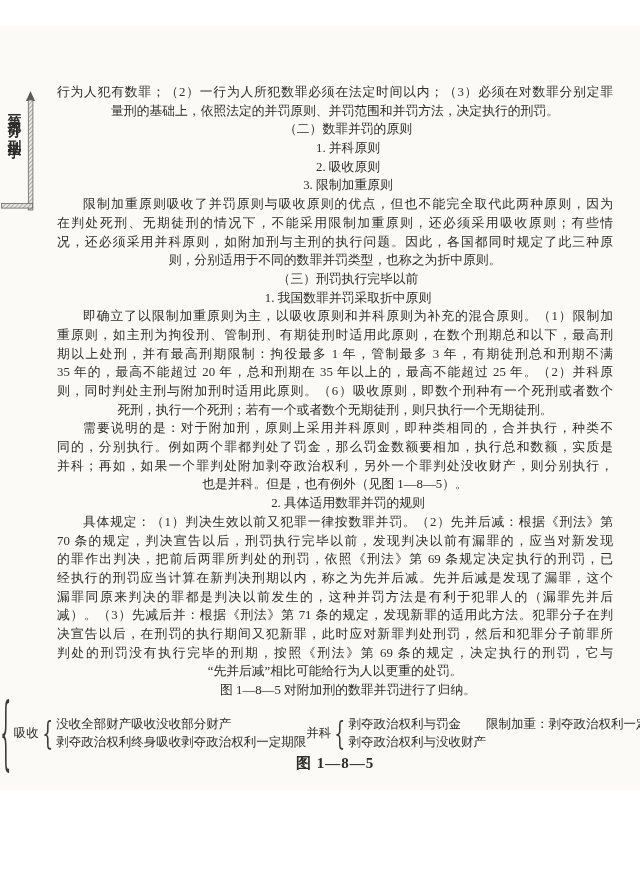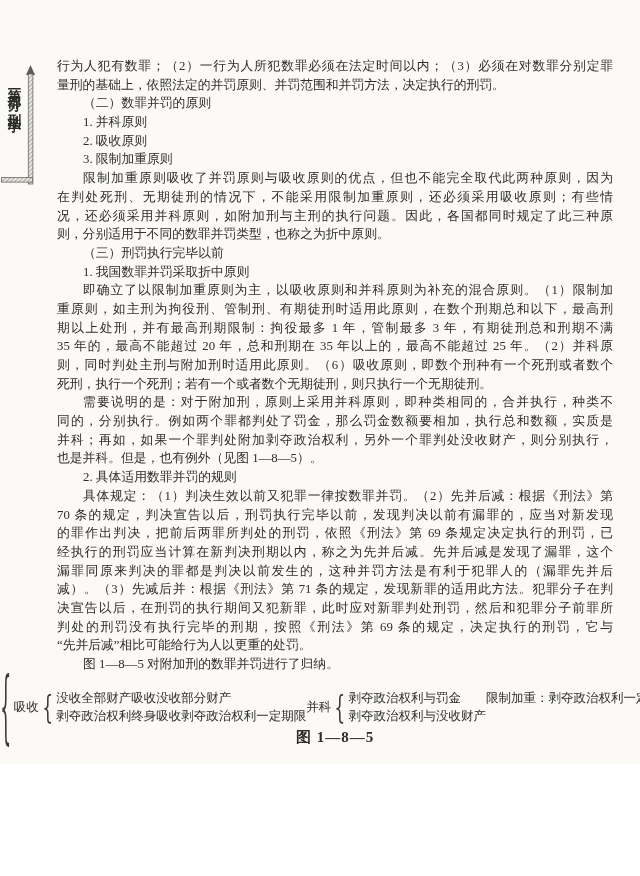--- a/index.html
+++ b/index.html
@@ -1,35 +1,36 @@
 <!DOCTYPE html>
 <html><head>
 <meta charset="utf-8">
 <style>
   html,body{margin:0;padding:0;}
   .page{
     position:relative; width:640px; height:764px;
     background:#fbfaf7; overflow:hidden;
     font-family:"Liberation Serif","DejaVu Serif",serif;
     color:#2e2d2b;
+    margin-top:26px;
   }
   
   .sidebar{position:absolute; left:0; top:60px; width:46px; height:150px;}
   .sidebar-text{
     position:absolute; left:5px; top:18px;
     writing-mode:vertical-rl; text-orientation:upright;
     font-size:13.5px; letter-spacing:3px; color:#2a2a28; font-weight:bold;
   }
   .sidebar-text .gap{display:inline-block; height:12px;}
   .sidebar svg{position:absolute; left:0; top:0;}
   
   .main{position:absolute; left:57px; top:57px; width:556px;}
   .line{
     font-size:12.8px; line-height:18.7px; height:18.7px;
-    overflow:hidden; text-align:left; white-space:normal;
+    overflow:hidden; text-align:center; white-space:normal;
   }
   .line.fill{text-align:justify; text-align-last:justify;}
   .line.indent{padding-left:26px;}
   
   .figure{margin-top:15px; display:flex; flex-direction:column; align-items:center;}
   .fig-row{display:flex; align-items:center; font-size:12.5px; line-height:18.5px;}
   .fig-root{white-space:nowrap;font-style:italic;}
   .brace{
     display:inline-block; line-height:1; color:#3a3935;
     font-family:"DejaVu Serif",serif; font-weight:normal;

